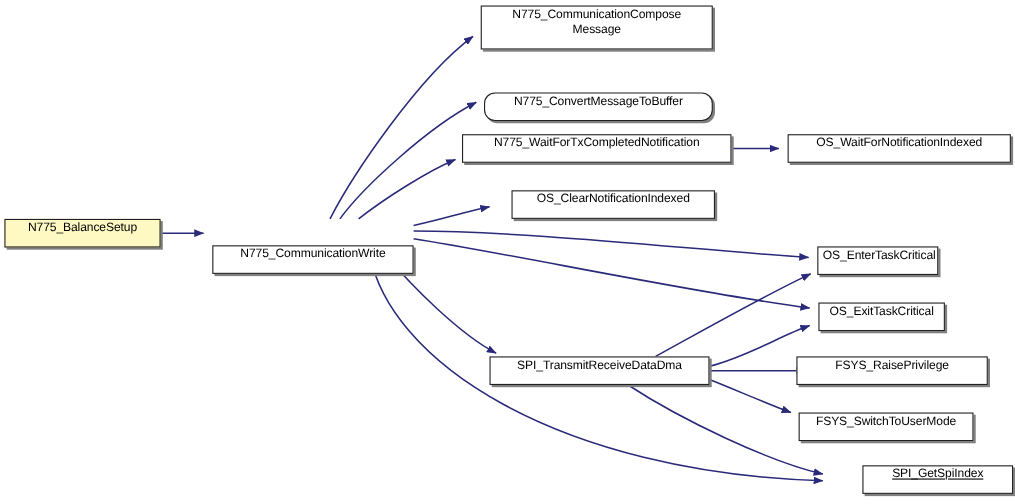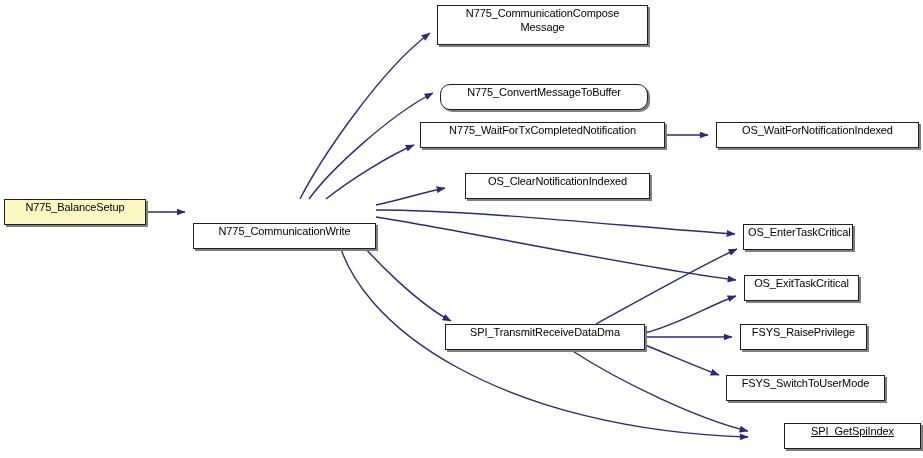--- a/index.html
+++ b/index.html
@@ -82,17 +82,17 @@
       <div class="node" style="left: 193px; top: 199px; width: 183px; height: 26px; margin-top: 24px;"><span class="node-label">N775_CommunicationWrite</span></div>
       <div class="node" style="left: 437px; top: 5px; width: 211px; height: 40px;"><span class="node-label">N775_CommunicationCompose
 Message</span></div>
       <div class="node" style="left: 440px; top: 84px; width: 208px; height: 26px; border-radius: 10px;"><span class="node-label">N775_ConvertMessageToBuffer</span></div>
       <div class="node" style="left: 420px; top: 122px; width: 245px; height: 26px;"><span class="node-label">N775_WaitForTxCompletedNotification</span></div>
       <div class="node" style="left: 716px; top: 122px; width: 203px; height: 26px;"><span class="node-label">OS_WaitForNotificationIndexed</span></div>
       <div class="node" style="left: 465px; top: 173px; width: 185px; height: 26px;"><span class="node-label">OS_ClearNotificationIndexed</span></div>
       <div class="node" style="left: 743px; top: 224px; width: 110px; height: 26px;"><span class="node-label">OS_EnterTaskCritical</span></div>
       <div class="node" style="left: 744px; top: 275px; width: 115px; height: 26px;"><span class="node-label">OS_ExitTaskCritical</span></div>
       <div class="node" style="left: 445px; top: 324px; width: 200px; height: 26px;"><span class="node-label">SPI_TransmitReceiveDataDma</span></div>
-      <div class="node" style="left: 740px; top: 324px; width: 127px; height: 26px;"><span class="node-label">FSYS_RaisePrivilege</span></div>
+      <div class="node" style="left: 724px; top: 324px; width: 174px; height: 26px;"><span class="node-label">FSYS_RaisePrivilege</span></div>
       <div class="node" style="left: 726px; top: 375px; width: 159px; height: 26px;"><span class="node-label">FSYS_SwitchToUserMode</span></div>
       <div class="node" style="left: 784px; top: 423px; width: 137px; height: 26px; text-decoration: underline;"><span class="node-label">SPI_GetSpiIndex</span></div>
     </div>
 </div>
 
 </body></html>

